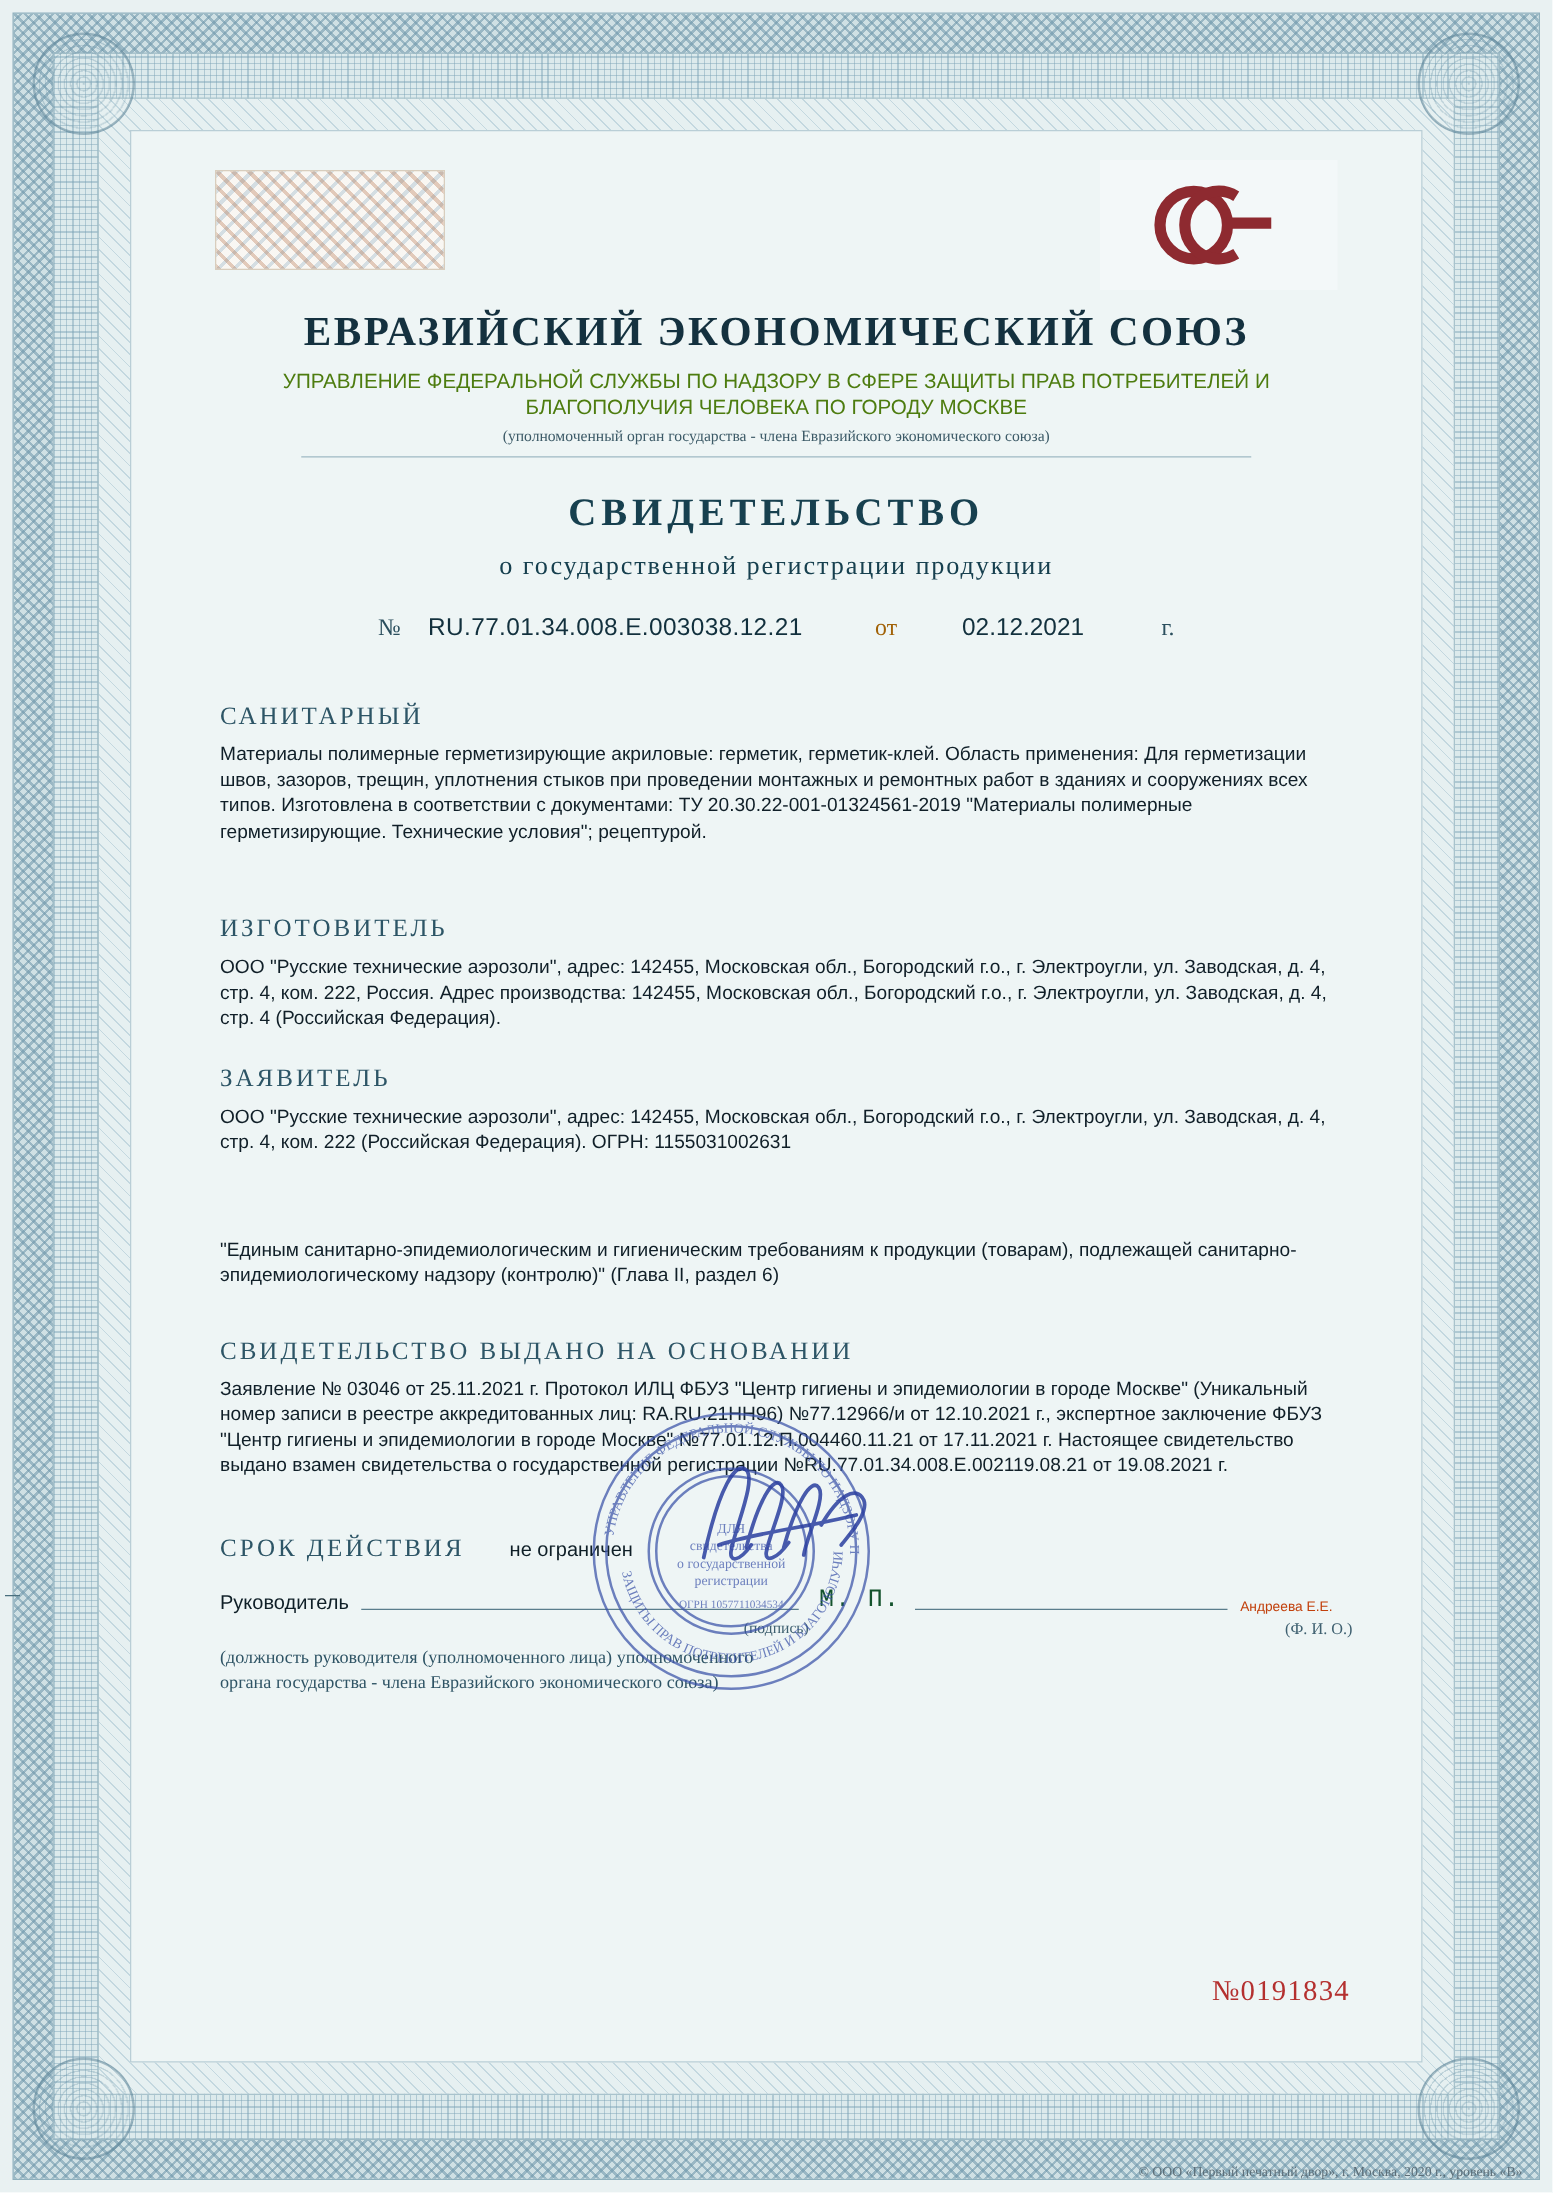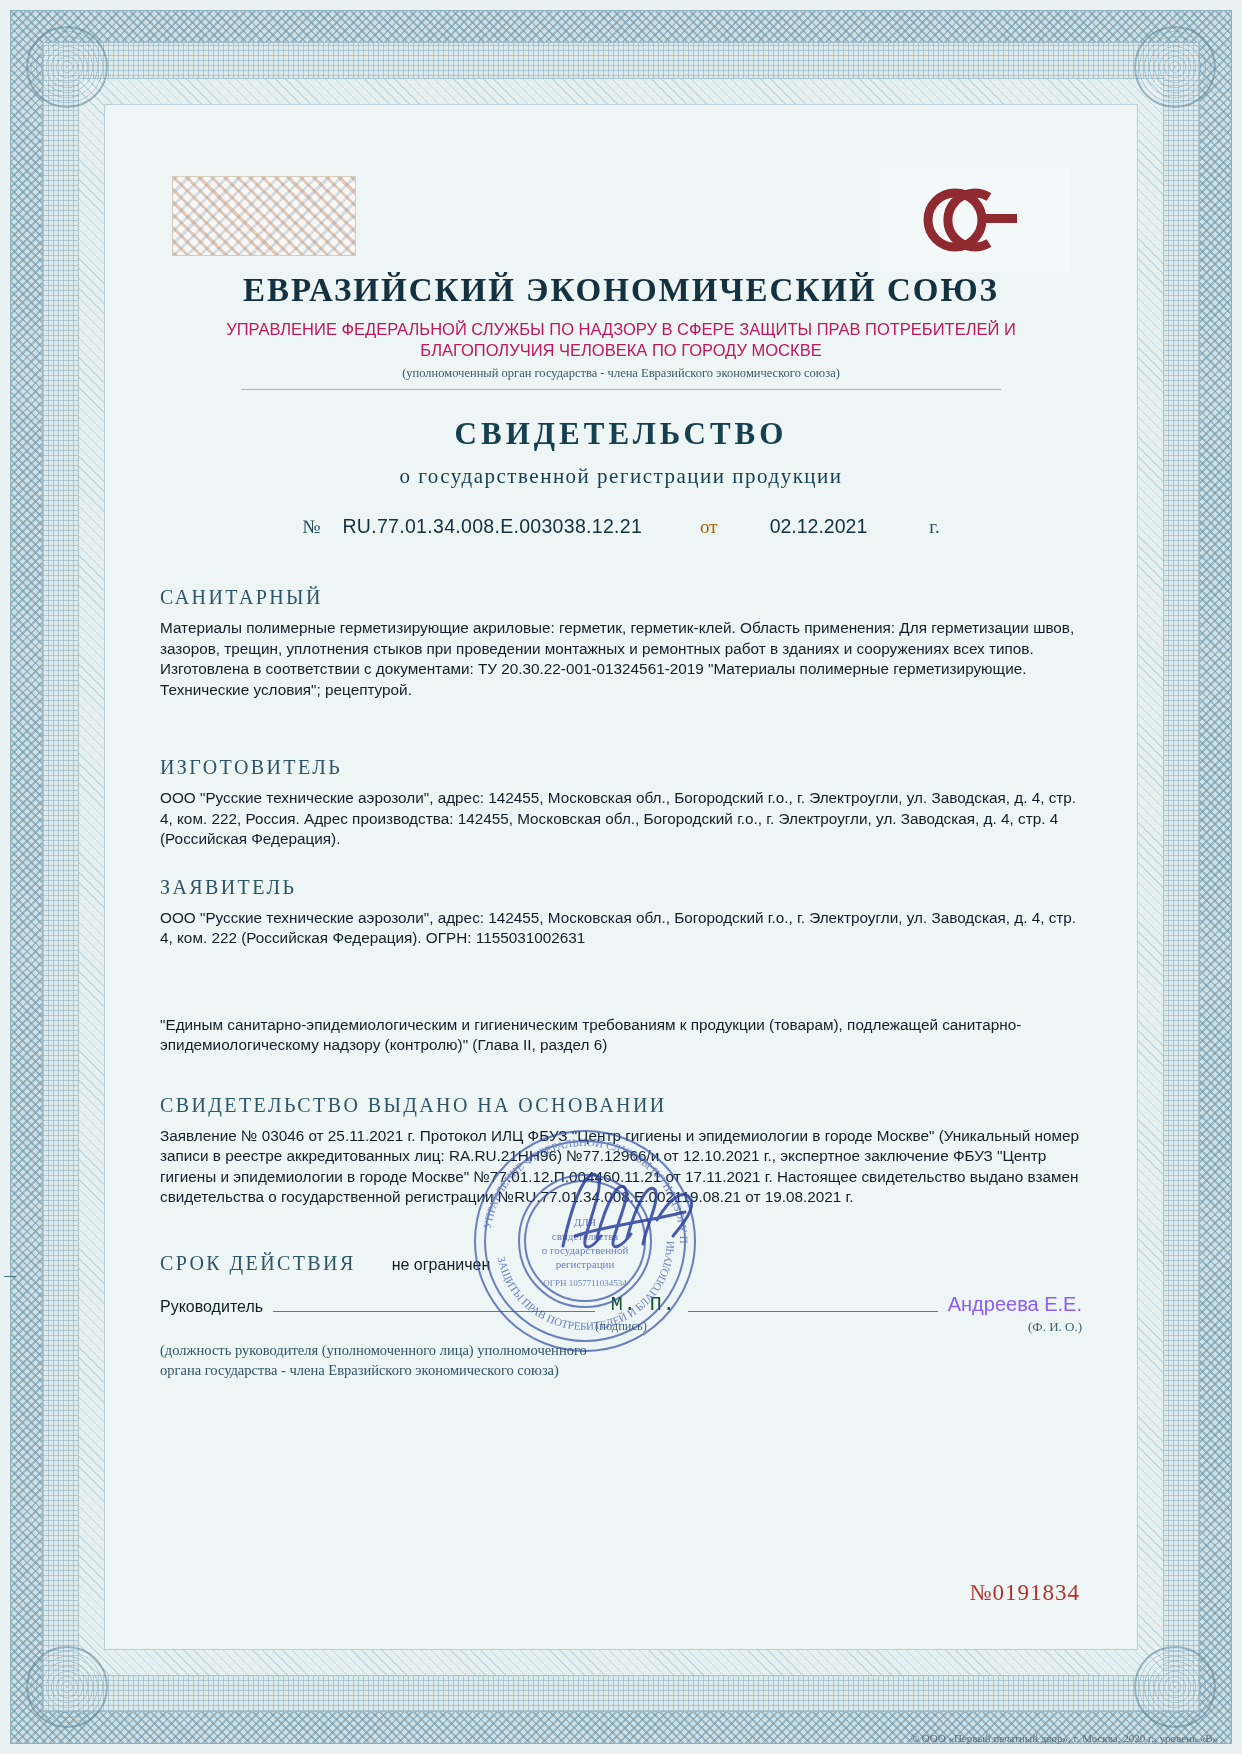--- a/index.html
+++ b/index.html
@@ -64,22 +64,21 @@
   }
   .corner.tl { left: 26px; top: 26px; }
   .corner.tr { right: 26px; top: 26px; }
   .corner.bl { left: 26px; bottom: 26px; }
   .corner.br { right: 26px; bottom: 26px; }
 
   
   .content {
     position: absolute;
     left: 104px; top: 104px; right: 104px; bottom: 104px;
-    padding: 0;
-    margin-top: 40px;
+    padding: 16px;
   }
 
   .holo {
     position: absolute;
     left: 68px; top: 32px;
     width: 182px; height: 78px;
     background:
       repeating-linear-gradient(45deg, rgba(200,150,120,0.45) 0 3px, rgba(255,255,255,0.2) 3px 9px),
       repeating-linear-gradient(-45deg, rgba(150,180,200,0.45) 0 3px, rgba(255,255,255,0.2) 3px 9px),
       #f6f2ec;
@@ -103,21 +102,21 @@
     letter-spacing: 2px;
     font-weight: 700;
     color: #14313f;
   }
   .org {
     margin: 10px auto 0;
     width: 880px;
     text-align: center;
     font-size: 16.5px;
     line-height: 21px;
-    color: #be185d;
+    color: #4d7c0f;
   }
   .org-sub {
     margin-top: 5px;
     text-align: center;
     font-family: "Liberation Serif", serif;
     font-size: 12.5px;
     color: #3c5a67;
   }
   .rule {
     width: 760px;
@@ -222,23 +221,23 @@
     color: #14532d;
     padding: 0 6px;
   }
   .sign-line2 {
     width: 250px;
     border-bottom: 1px solid #5a7d8c;
     margin: 0 10px 4px 6px;
     height: 14px;
   }
   .fio {
-    font-size: 20px;
+    font-size: 11px;
     white-space: nowrap;
-    color: #8b5cf6;
+    color: #c2410c;
   }
   .caption-row {
     margin: 3px 56px 0;
     display: flex;
     justify-content: space-between;
     font-family: "Liberation Serif", serif;
     font-size: 13px;
     color: #3f6070;
   }
   .podpis { width: 100%; text-align: center; font-family:"Liberation Serif", serif; font-size:12.5px; color:#3f6070; }

